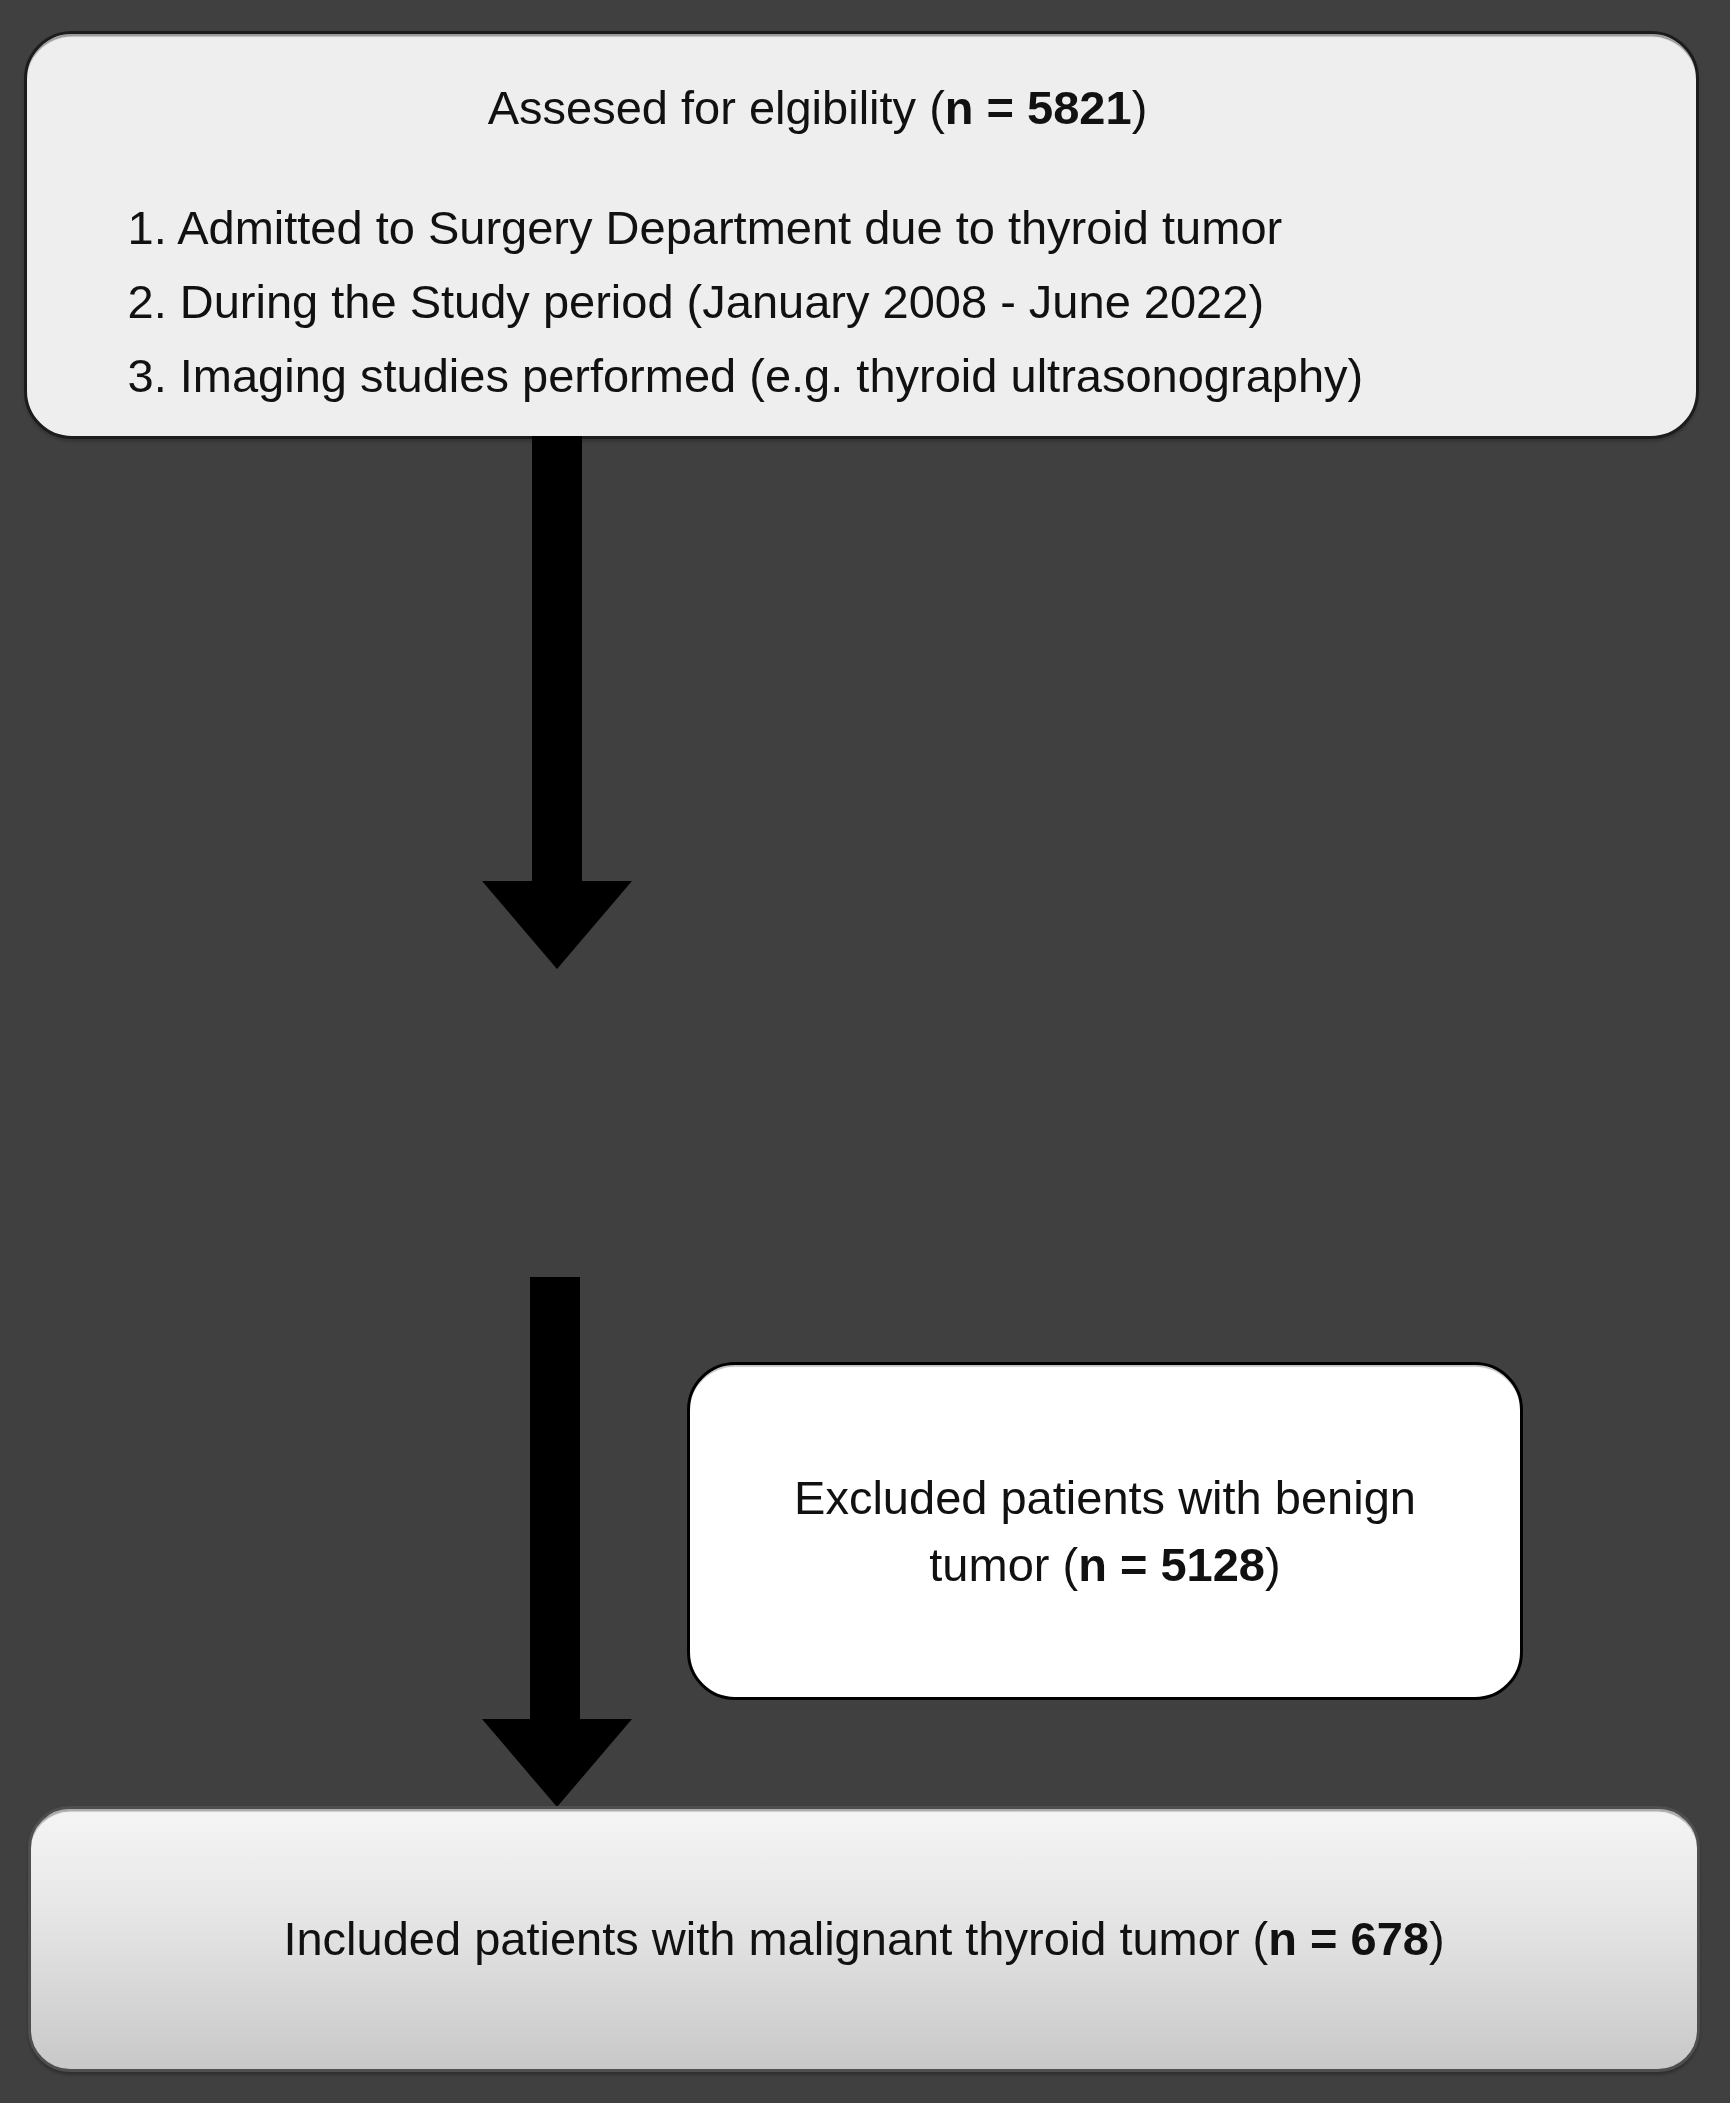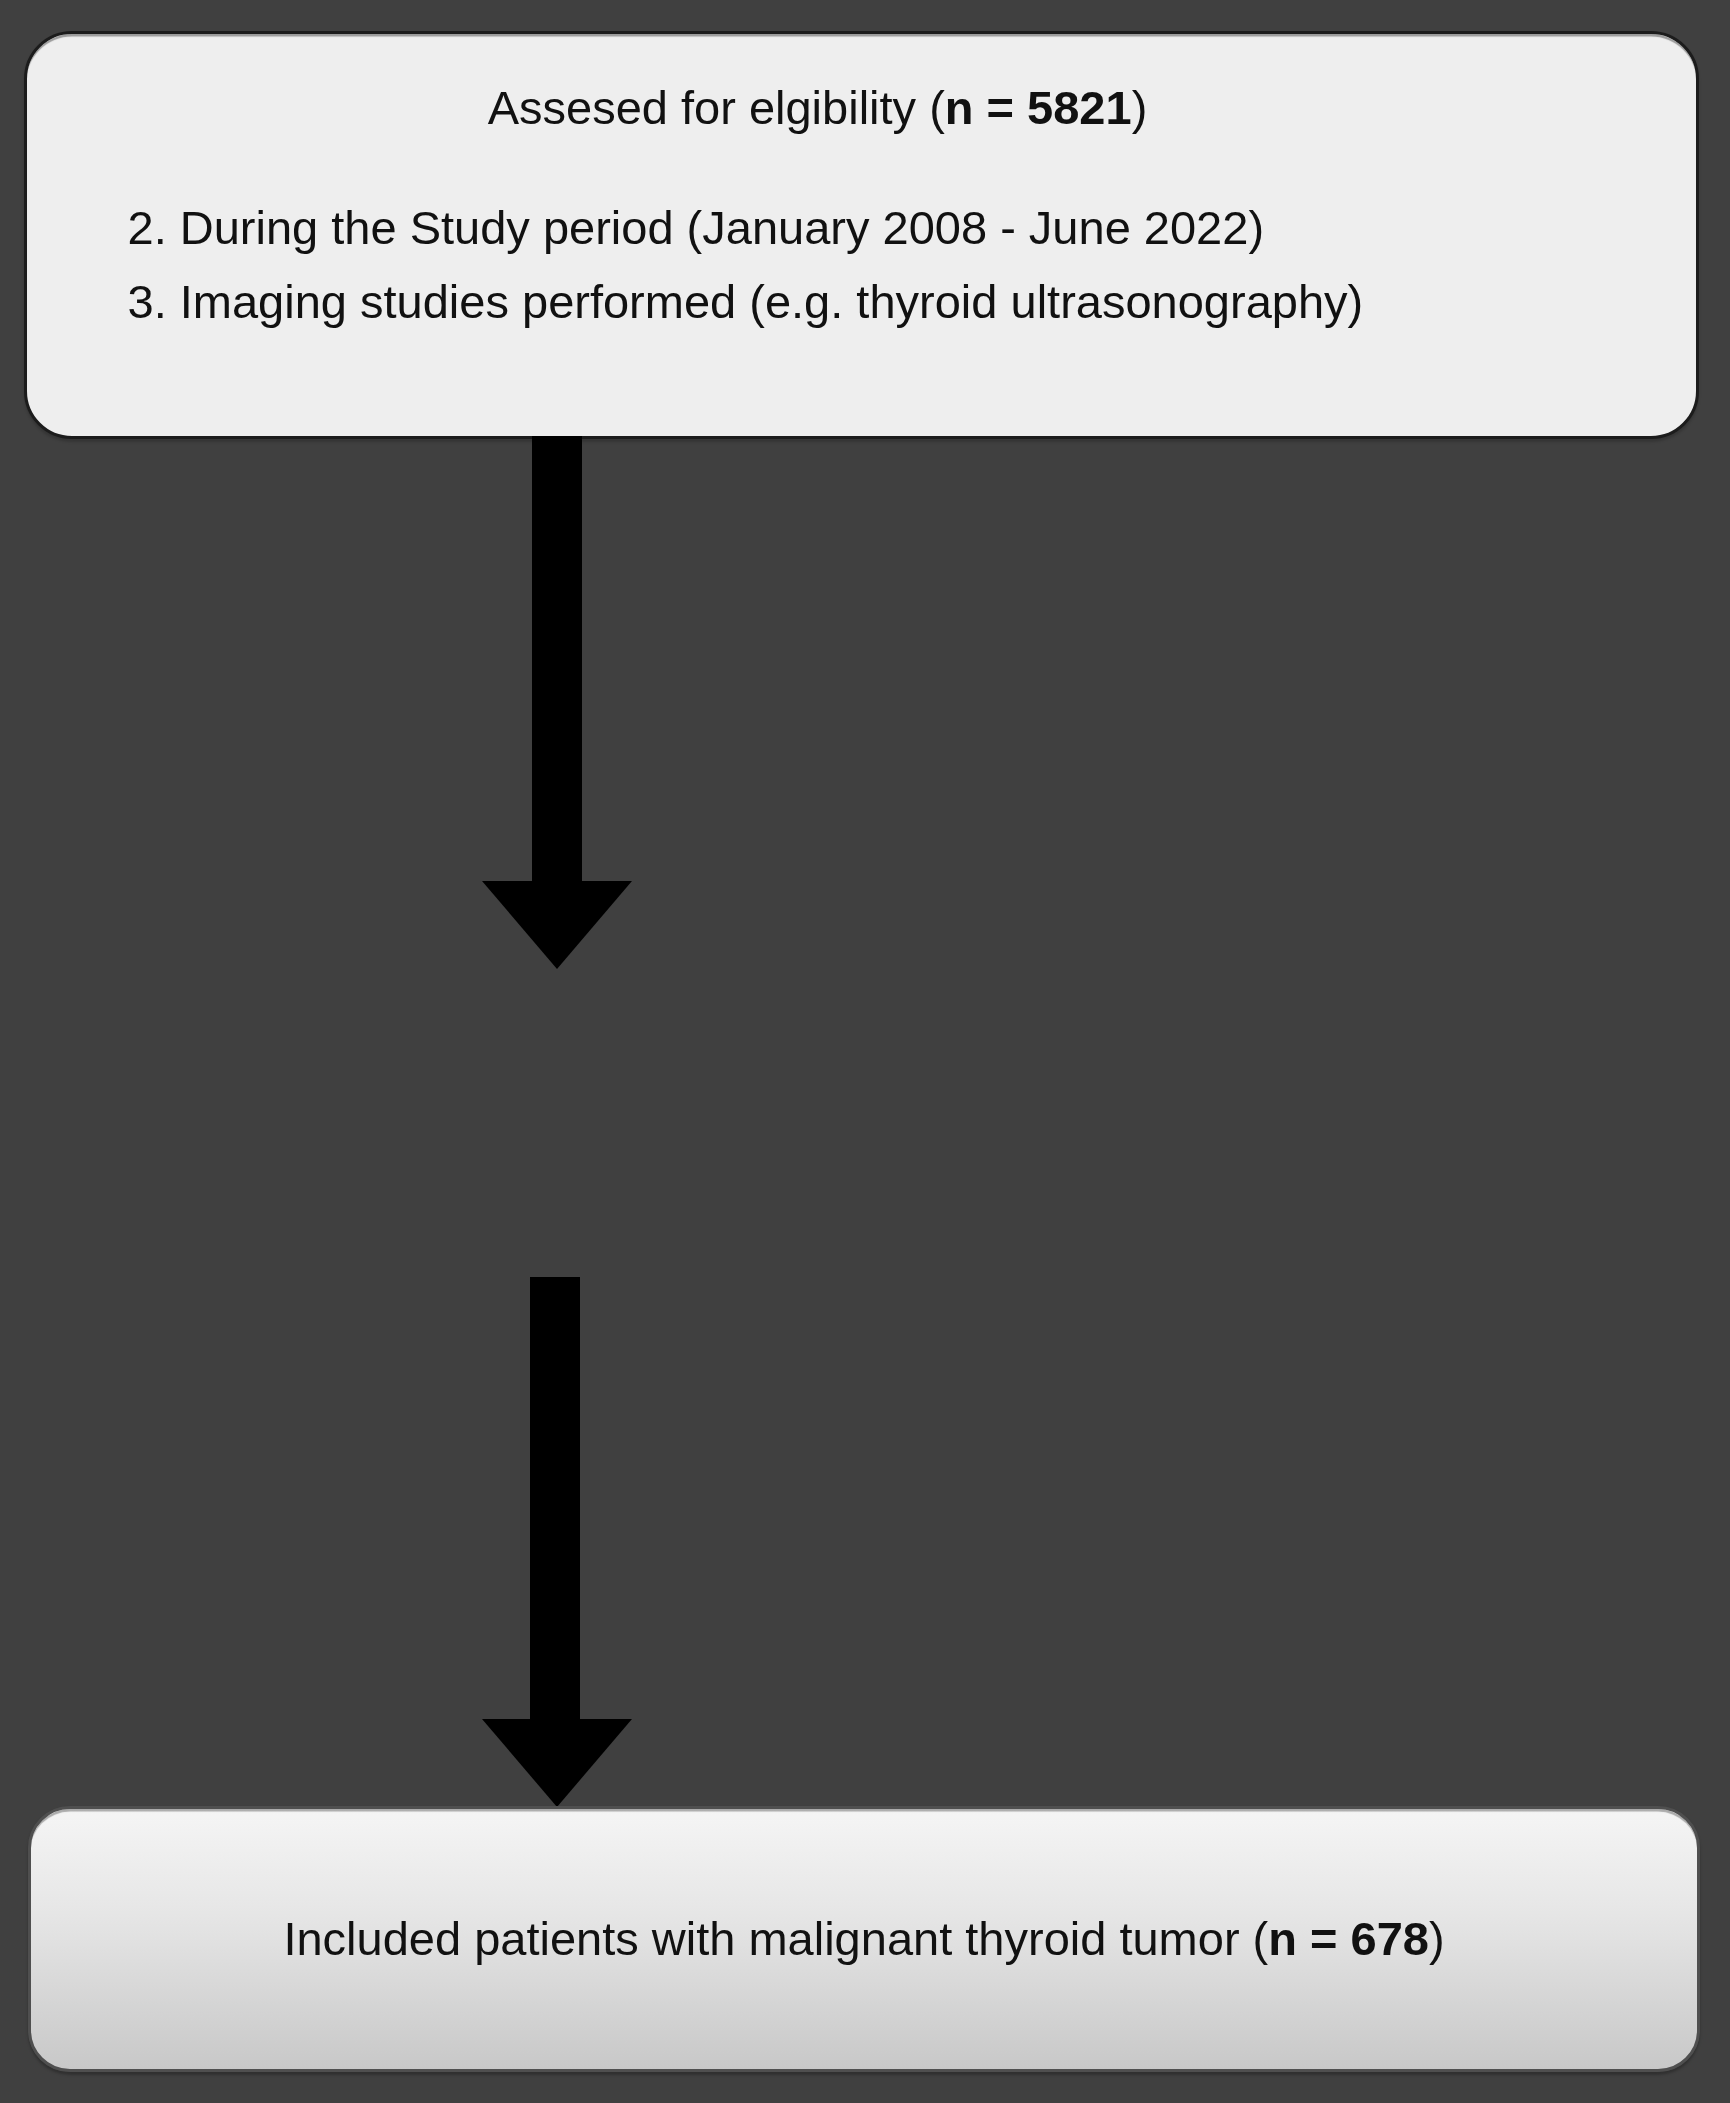--- a/index.html
+++ b/index.html
@@ -91,36 +91,41 @@
   b { font-weight: bold; }
 </style>
 </head>
 <body>
 
 <div id="canvas">
 
   <div id="eligibility-box" class="flow-box gray-box">
     <div class="box-title"><span>Assesed for elgibility (</span><b>n = 5821</b><span>)</span></div>
     <div class="criteria">
+      <div>1. Admitted to Surgery Department due to thyroid tumor</div>
       <div>2. During the Study period (January 2008 - June 2022)</div>
       <div>3. Imaging studies performed (e.g. thyroid ultrasonography)</div>
     </div>
   </div>
 
   <div>
     <div id="arrow1-shaft" class="arrow-shaft"></div>
     <div id="arrow1-head" class="arrow-head"></div>
   </div>
 
 
 
   <div>
     <div id="arrow2-shaft" class="arrow-shaft"></div>
     <div id="arrow2-head" class="arrow-head"></div>
   </div>
 
+  <div id="exclusion-benign-box" class="flow-box white-box">
+    <div class="box-text"><span>Excluded patients with benign
+tumor (</span><b>n = 5128</b><span>)</span></div>
+  </div>
 
   <div id="included-box" class="flow-box included-box">
     <div class="box-text"><span>Included patients with malignant thyroid tumor (</span><b>n = 678</b><span>)</span></div>
   </div>
 
 </div>
 
 
 </body></html>

